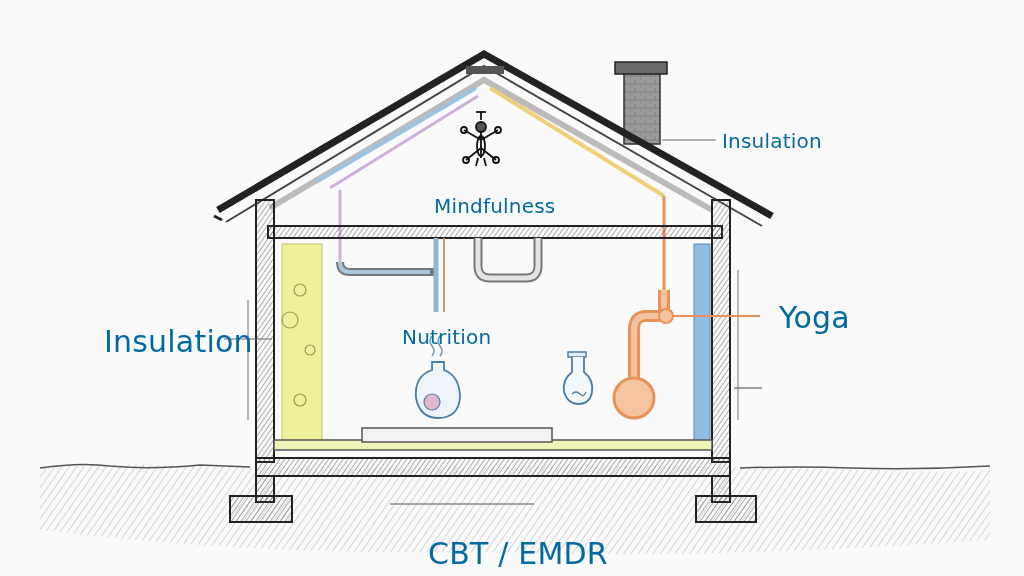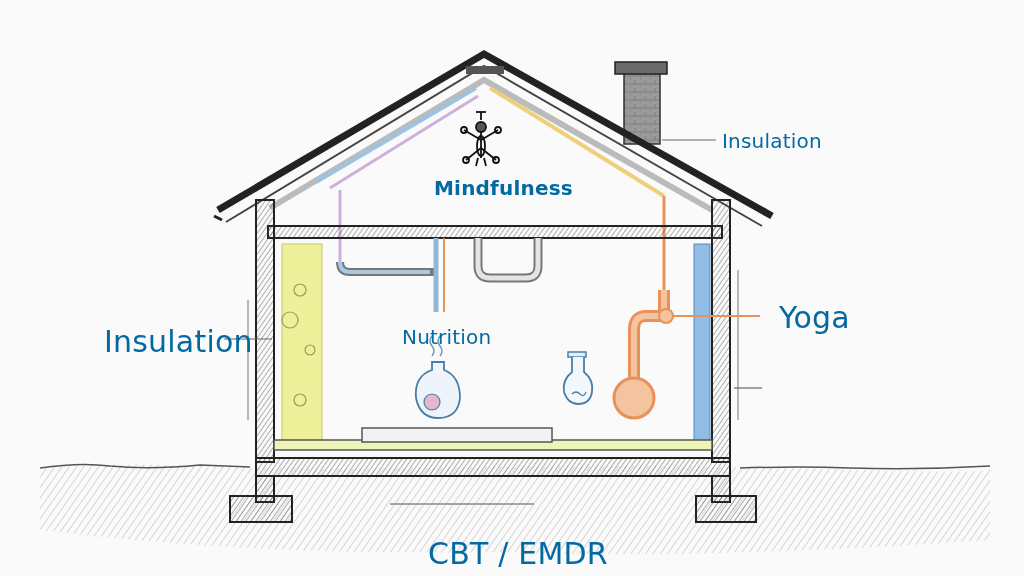--- a/index.html
+++ b/index.html
@@ -142,19 +142,19 @@
       <path d="M572 394 q 4 -4 8 0 q 4 4 6 -2" stroke="#4a7ea8" stroke-width="1.2"></path>
     </g>
 
     <g stroke="#666" stroke-width="1.2">
       <line x1="662" y1="140" x2="716" y2="140"></line>
       <line x1="224" y1="339" x2="272" y2="339"></line>
       <line x1="734" y1="388" x2="762" y2="388"></line>
     </g>
   </svg>
 
-  <div class="label lbl-md" style="left:434px; top:176px;font-weight:bold;">Mindfulness</div>
+  <div class="label lbl-md" style="left:434px; top:194px;">Mindfulness</div>
   <div class="label lbl-md" style="left:722px; top:129px;">Insulation</div>
   <div class="label lbl-lg" style="left:104px; top:324px;">Insulation</div>
   <div class="label lbl-md" style="left:402px; top:325px;">Nutrition</div>
   <div class="label lbl-lg" style="left:779px; top:300px;">Yoga</div>
   <div class="label lbl-lg" style="left:428px; top:536px;">CBT / EMDR</div>
 </div>
 
 </body></html>

